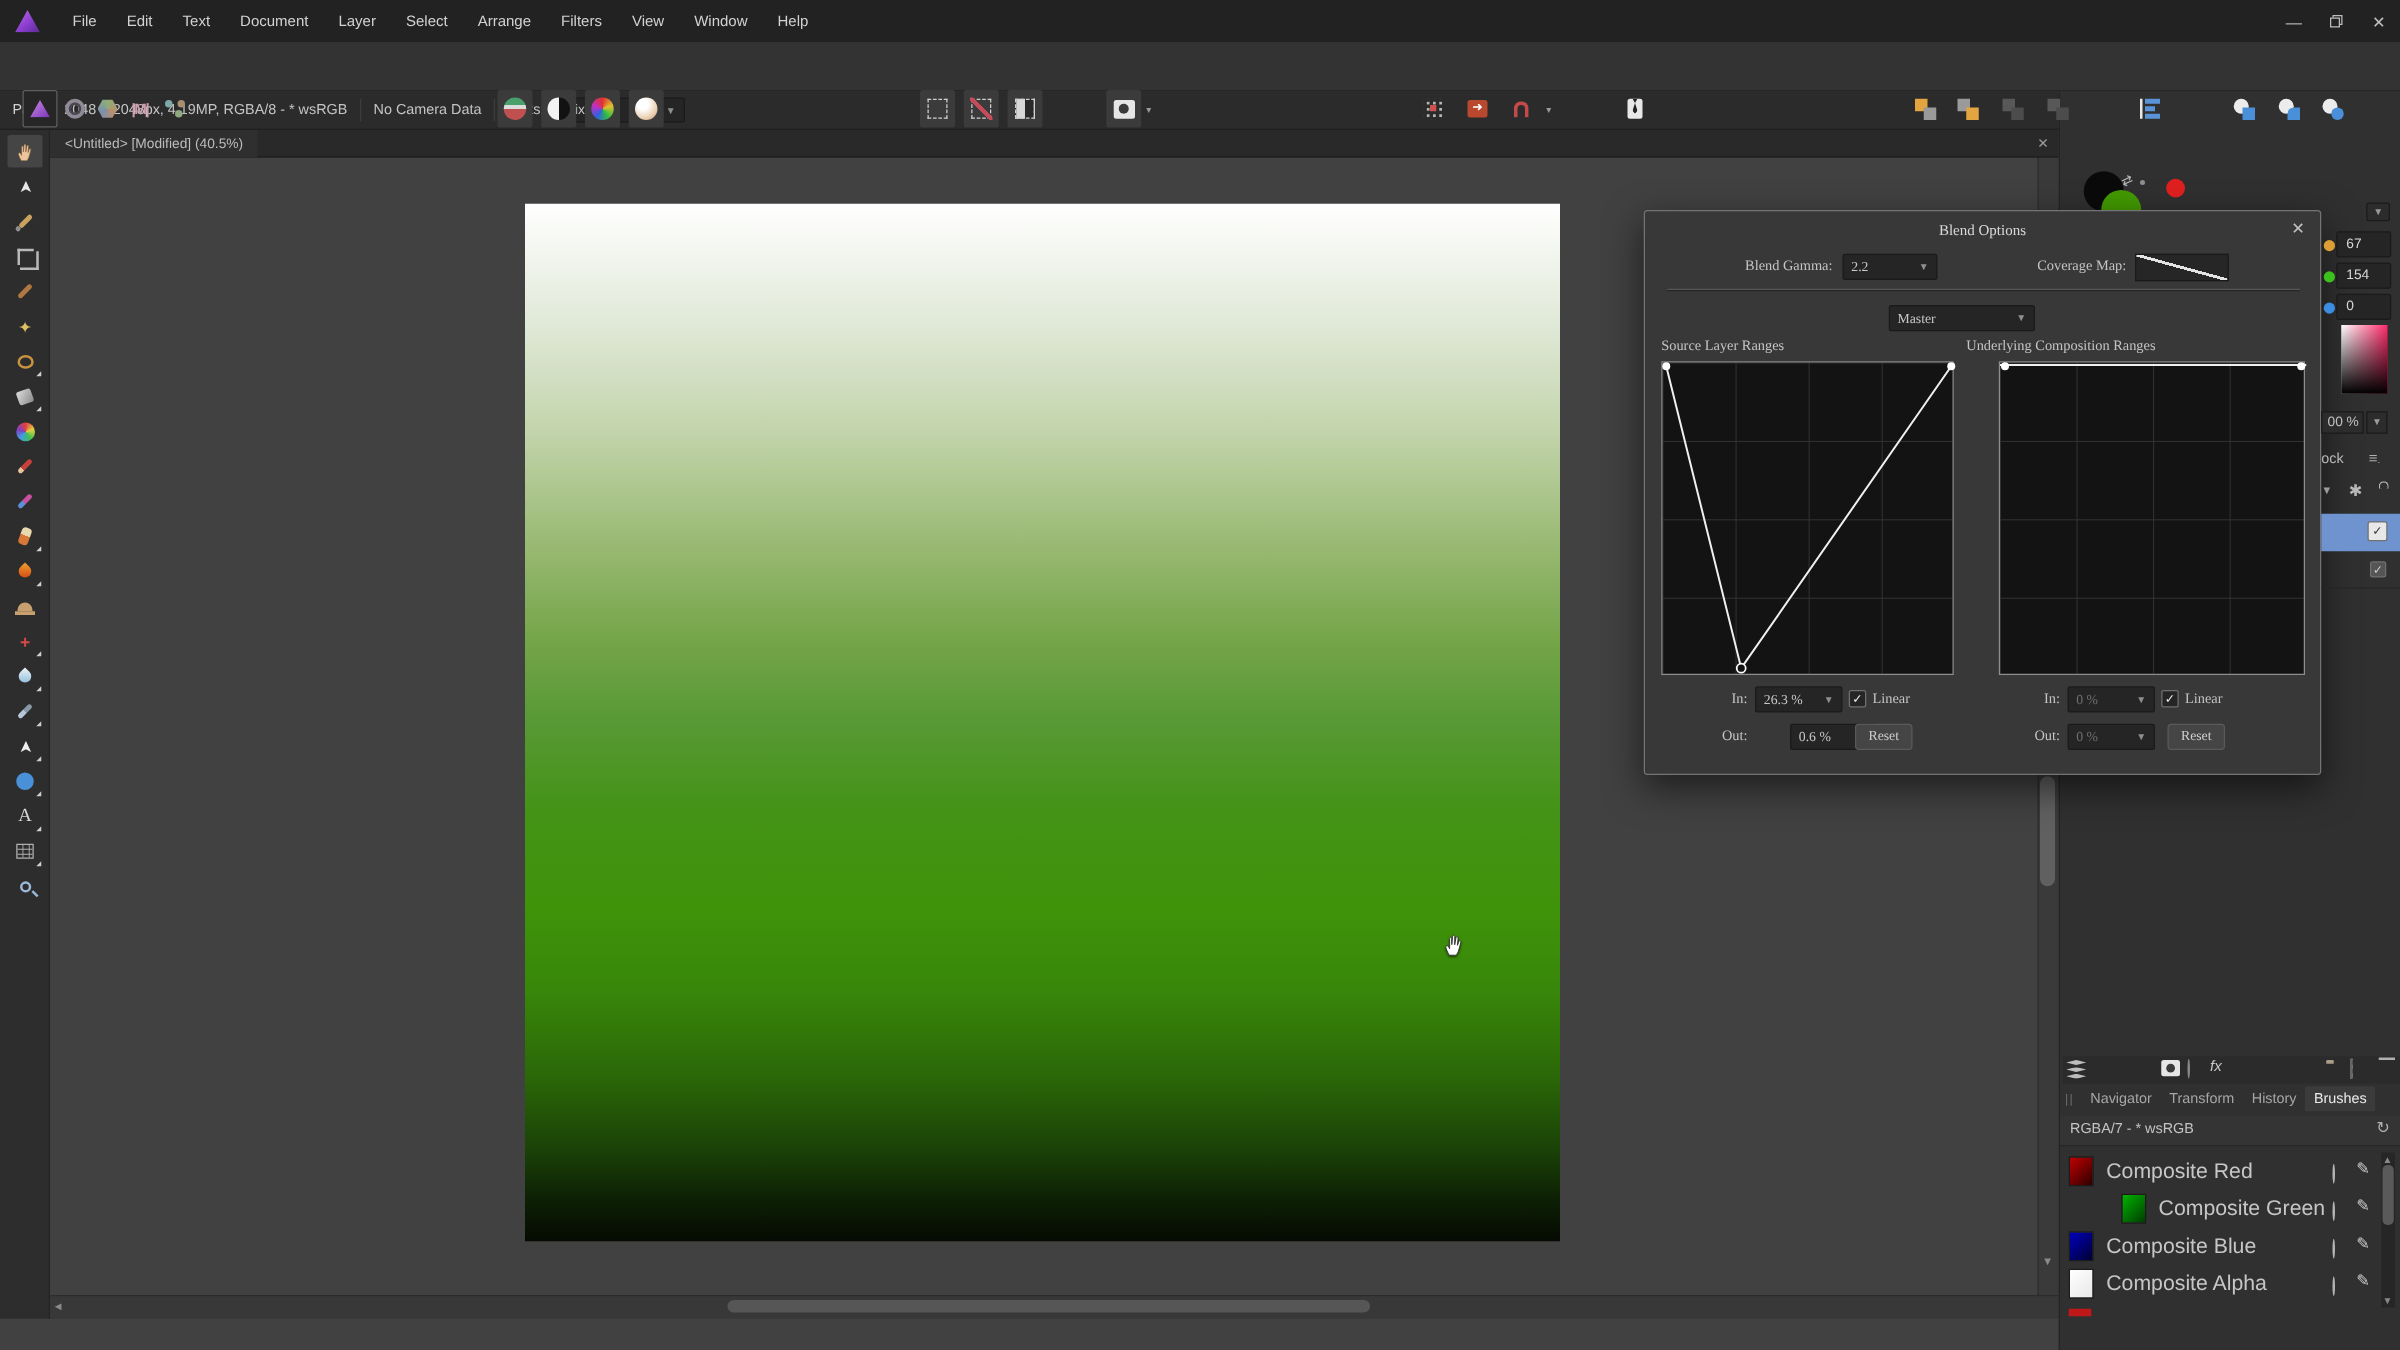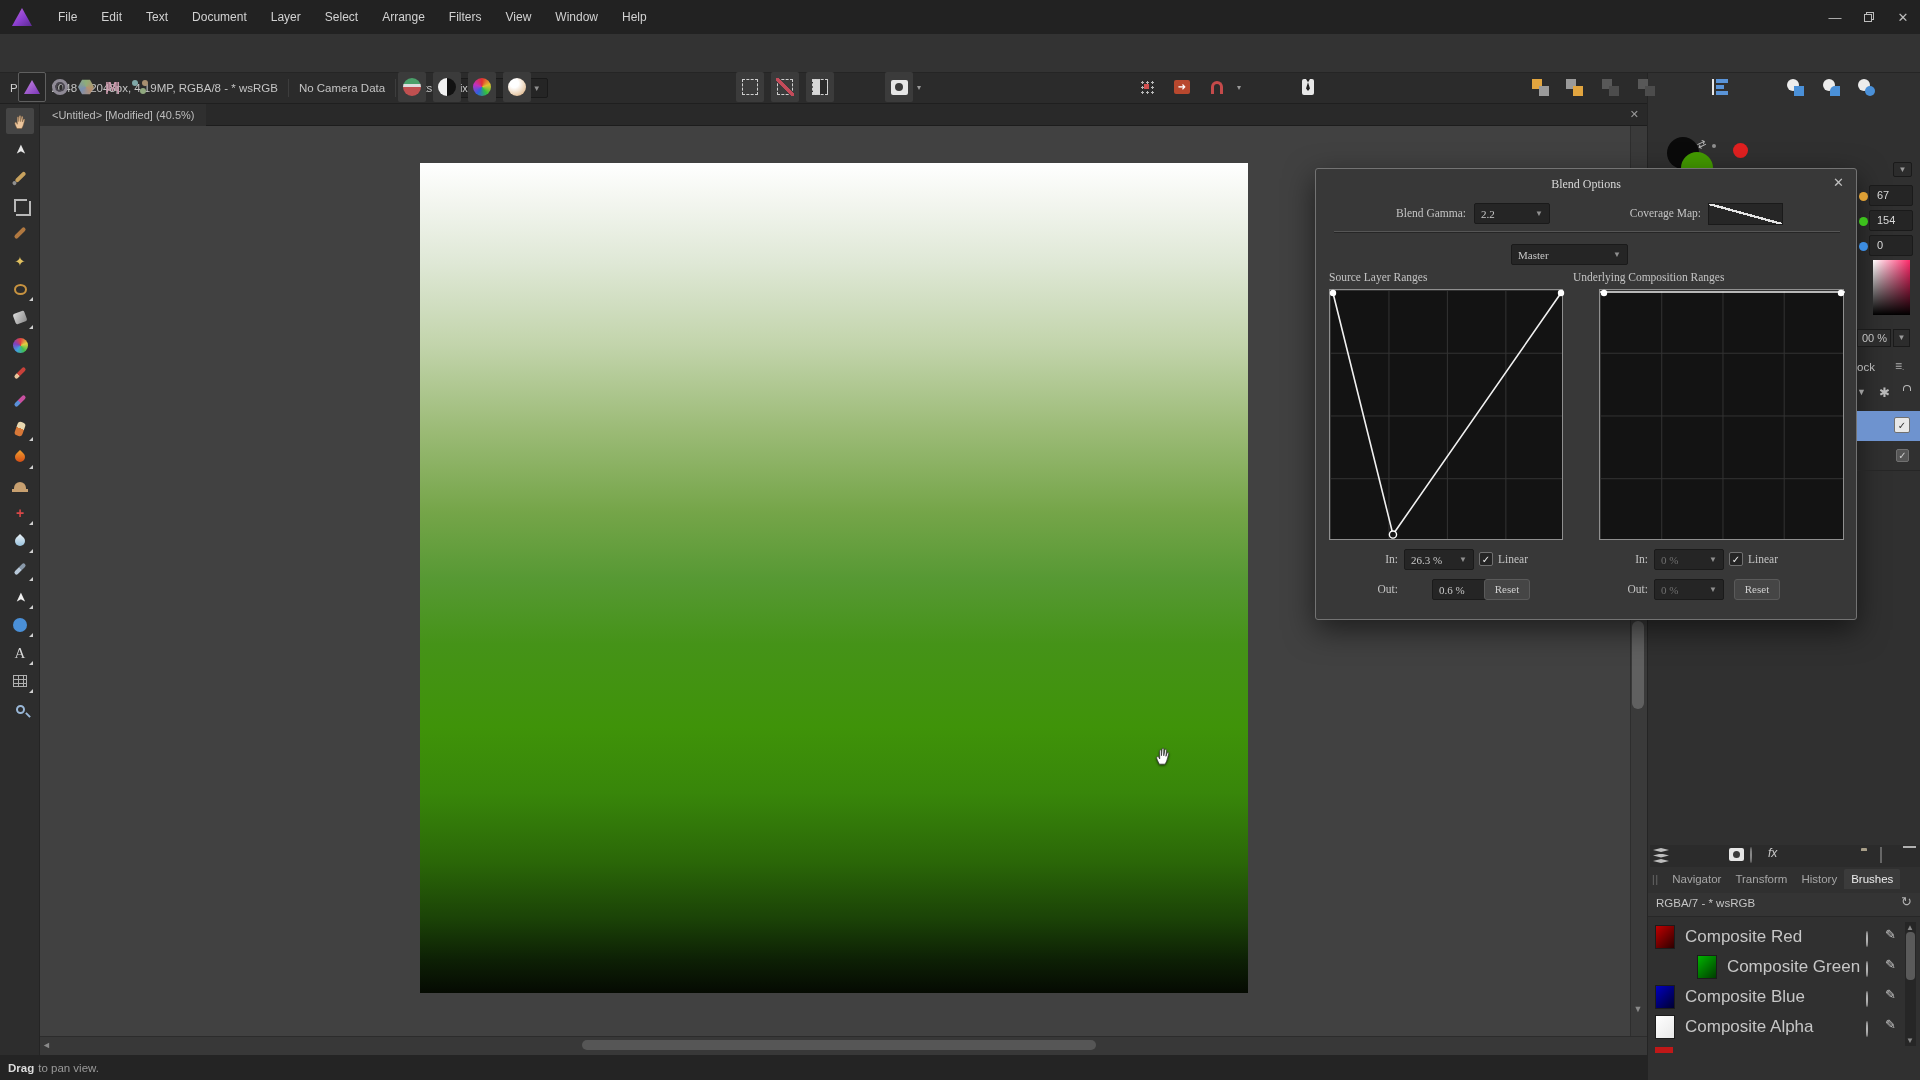--- a/index.html
+++ b/index.html
@@ -413,24 +413,20 @@
       <path fill="#ffffff" stroke="#333" stroke-width="0.8" d="M8 22 C6.5 19 4.6 15.4 5.2 14.3 C5.8 13.3 7 13.5 7.6 14.8 L8.4 16.4 L8.4 7.4 C8.4 6 10.2 6 10.2 7.4 L10.3 12.8 L11 5.6 C11.2 4.2 12.9 4.3 12.9 5.8 L12.8 12.9 L14 6.6 C14.3 5.2 15.9 5.6 15.8 7 L15.2 13.4 L16.6 9.9 C17.1 8.7 18.6 9.3 18.2 10.6 C17.4 13.5 16.9 16.3 16 18.6 C15.3 20.4 14.7 21 14.2 22 Z"></path>
     </svg>
 
   <div class="vscroll abs"></div>
   <div class="vthumb abs"></div>
   <div class="varrow abs">▼</div>
   <div class="hscroll abs"></div>
   <div class="harrow abs">◄</div>
   <div class="hthumb abs"></div>
 
-  <div class="statusbar abs">
-    <b>Drag</b>
-    <span>to pan view.</span>
-  </div>
 
   <div class="rightpanel abs"></div>
 
   <div class="ptabs" style="left:1652px; top:106px;">
     <span class="handle">||</span>
     <span class="ptab" style="margin-left:8px;">Histogram</span>
     <span class="ptab active">Colour</span>
     <span class="ptab">Swatches</span>
     <span class="ptab">Brushes</span>
   </div>

